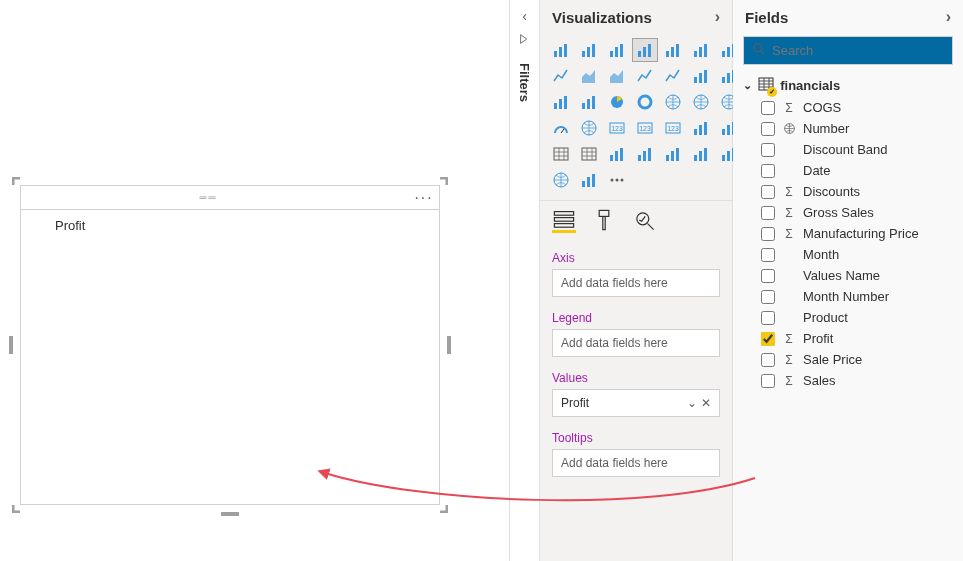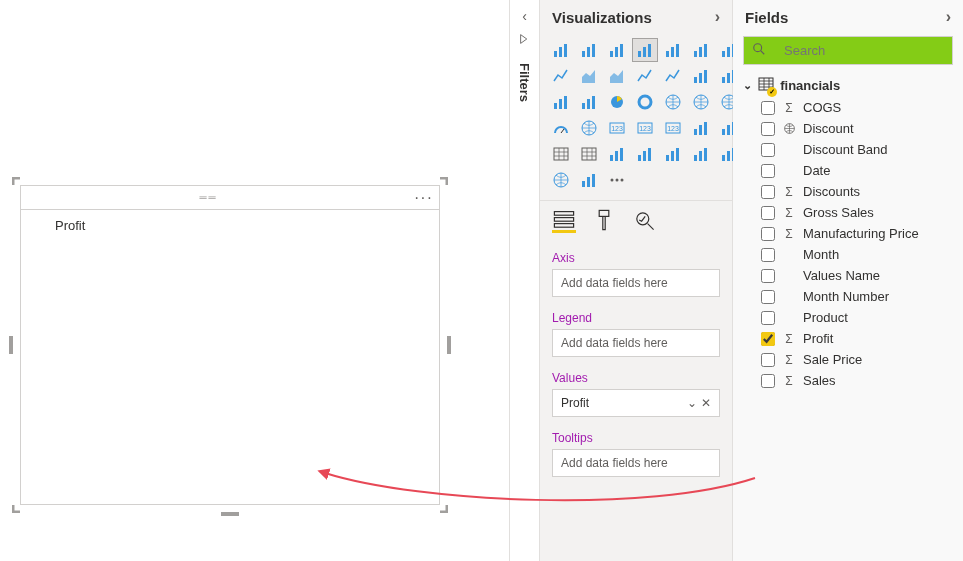--- a/index.html
+++ b/index.html
@@ -18,21 +18,21 @@
 .viz-icons .vi.sel { background: #e1dfdd; border: 1px solid #a4a2a0; }
 .viz-icons .vi svg { width: 20px; height: 18px; }
 .format-tabs { display: flex; gap: 16px; padding: 8px 12px 0; border-top: 1px solid #e1dfdd; margin-top: 4px; }
 .format-tabs .ft { width: 24px; height: 24px; cursor: pointer; display: flex; align-items: center; justify-content: center; border-bottom: 3px solid transparent; }
 .format-tabs .ft.active { border-bottom: 3px solid #f2c811; }
 .well-section { padding: 4px 12px 8px; font-size: 12px; }
 .well-label { color: #a21caf; margin: 14px 0 4px; }
 .well { background: #fff; border: 1px solid #d2d0ce; padding: 6px 8px; font-size: 12px; color: #605e5c; min-height: 28px; display: flex; align-items: center; justify-content: space-between; }
 .well.filled { color: #323130; }
 .well .wx { display: flex; gap: 4px; color: #605e5c; }
-.search-box { margin: 2px 10px 8px; background: #84cc16; border: 1px solid #d2d0ce; padding: 5px 8px; display: flex; align-items: center; gap: 18px; font-size: 13px; color: #605e5c; }
+.search-box { margin: 2px 10px 8px; background: #0369a1; border: 1px solid #d2d0ce; padding: 5px 8px; display: flex; align-items: center; gap: 6px; font-size: 13px; color: #605e5c; }
 .table-header { display: flex; align-items: center; gap: 6px; padding: 4px 10px; font-size: 13px; font-weight: 600; cursor: pointer; }
 .table-header .tblicon { position: relative; }
 .table-header .badge { position: absolute; bottom: -3px; right: -3px; width: 10px; height: 10px; background: #f2c811; border-radius: 50%; font-size: 7px; display: flex; align-items: center; justify-content: center; color: #000; }
 .field-list { padding: 2px 10px 10px 28px; display: flex; flex-direction: column; gap: 6px; }
 .field { display: flex; align-items: center; gap: 6px; font-size: 13px; cursor: pointer; }
 .field input[type=checkbox] { width: 14px; height: 14px; accent-color: #f2c811; }
 .field .ficon { width: 16px; display: flex; justify-content: center; color: #605e5c; font-size: 12px; }
 .visual-tile { position: absolute; left: 20px; top: 185px; width: 420px; height: 320px; }
 .visual-header { height: 24px; border: 1px solid #d2d0ce; border-bottom: none; display: flex; align-items: center; justify-content: space-between; padding: 0 6px; background: #fff; }
 .visual-header .grip { flex: 1; text-align: center; color: #a19f9d; letter-spacing: 2px; font-size: 10px; }
@@ -436,21 +436,21 @@
           <span>COGS</span>
         </div>
         <div class="field">
           <input type="checkbox" style="">
           <span class="ficon">
             <svg width="13" height="13" viewBox="0 0 16 16">
               <circle cx="8" cy="8" r="6" fill="none" stroke="#605e5c"></circle>
               <path d="M2 8h12M8 2v12M4 4c2 2 6 2 8 0M4 12c2-2 6-2 8 0" fill="none" stroke="#605e5c" stroke-width="0.8"></path>
             </svg>
           </span>
-          <span>Discount</span>
+          <span>Number</span>
         </div>
         <div class="field">
           <input type="checkbox" style="">
           <span class="ficon"></span>
           <span>Discount Band</span>
         </div>
         <div class="field">
           <input type="checkbox" style="">
           <span class="ficon"></span>
           <span>Date</span>

